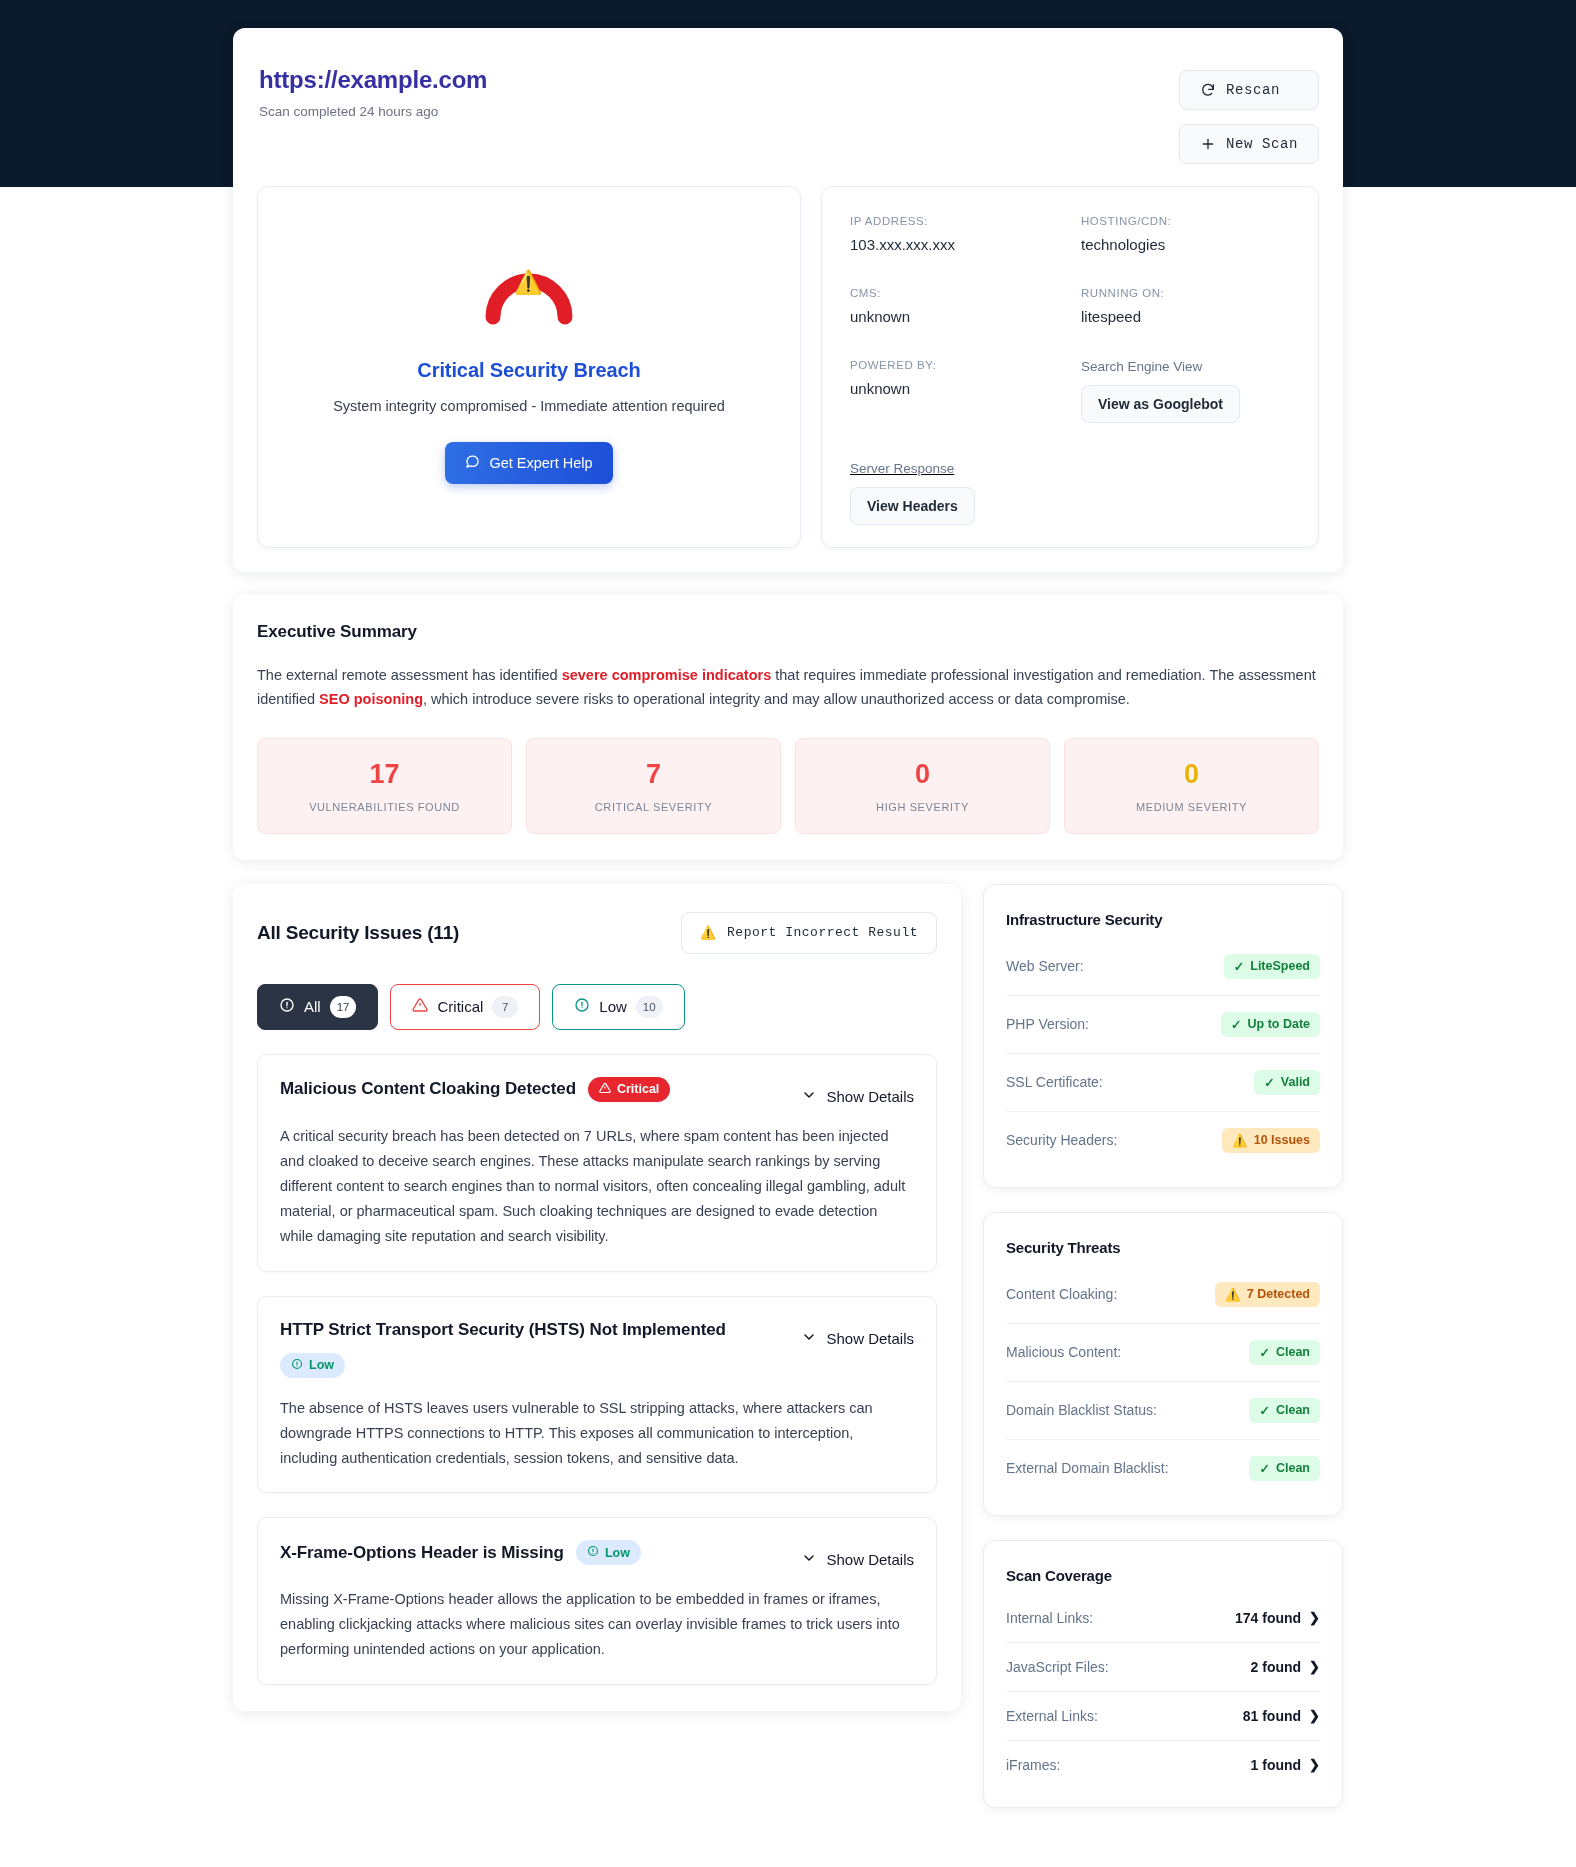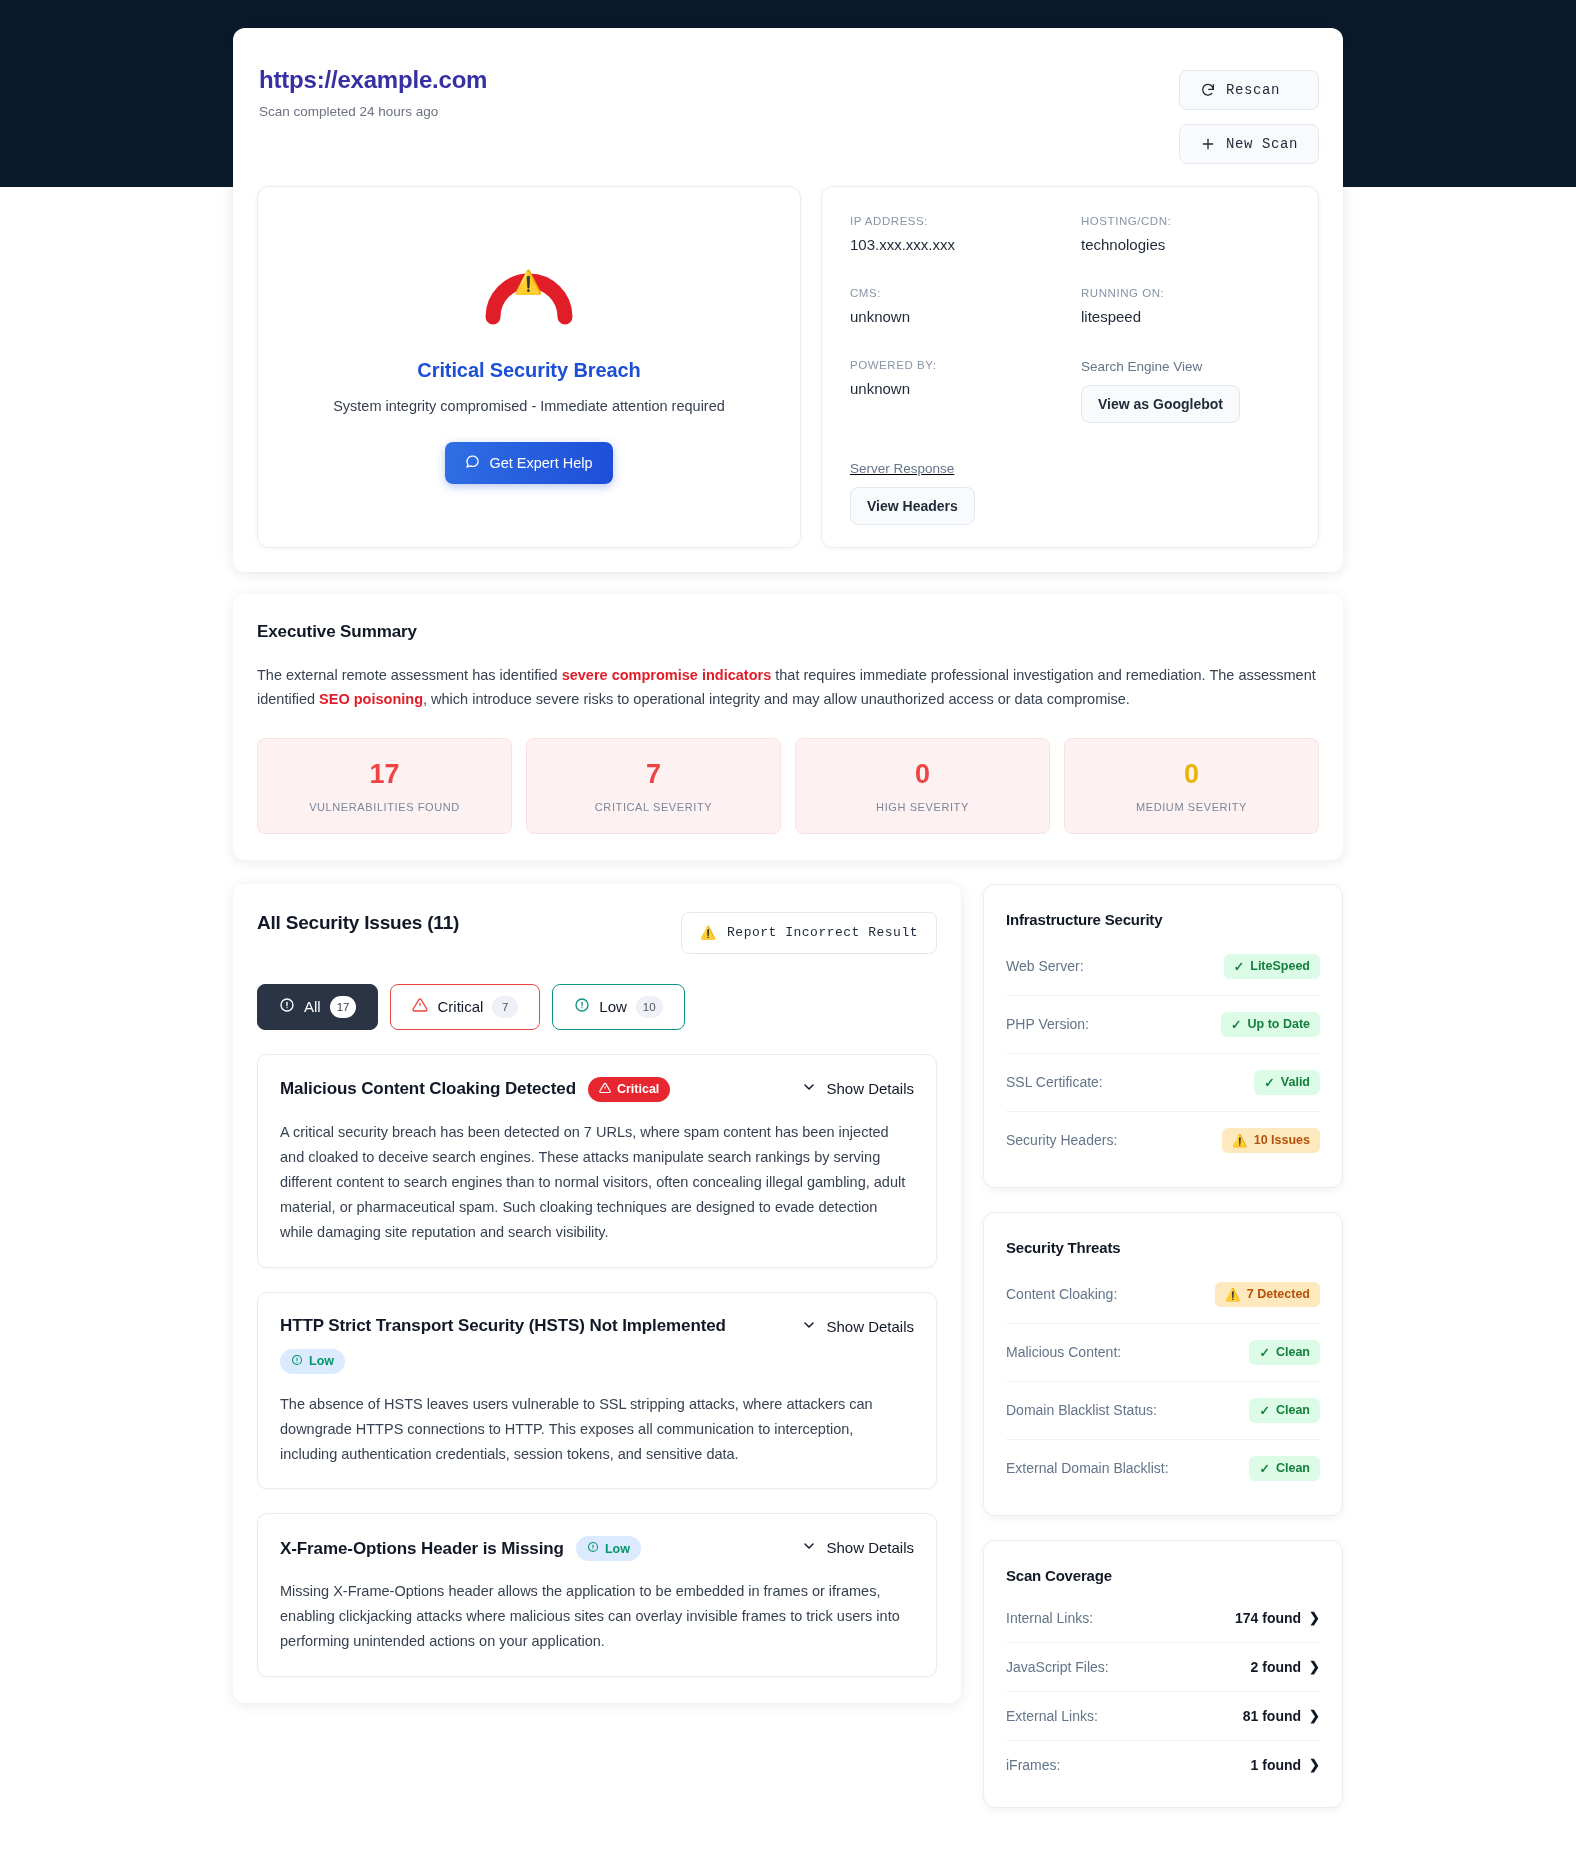--- a/index.html
+++ b/index.html
@@ -230,20 +230,21 @@
   }
   .issues-card {
     width: 728px;
     background: #fff;
     border-radius: 12px;
     box-shadow: 0 2px 14px rgba(10,25,50,.09);
     padding: 28px 24px 26px 24px;
   }
   .issues-head {
     display: flex;
+    align-items: center;
     justify-content: space-between;
   }
   .issues-title {
     font-size: 19px;
     font-weight: 700;
     color: #111827;
     letter-spacing: -.2px;
   }
   .btn-report {
     display: inline-flex;
@@ -330,20 +331,21 @@
   .badge.low  { background: #dbeafe; color: #059669; }
   .show-details {
     display: inline-flex;
     align-items: center;
     gap: 9px;
     font-size: 15px;
     color: #111827;
     cursor: pointer;
     white-space: nowrap;
     padding-top: 2px;
+    margin-top: 8px;
   }
   .issue-desc {
     margin-top: 18px;
     font-size: 14.5px;
     line-height: 1.72;
     color: #374151;
     max-width: 660px;
   }
 
   

